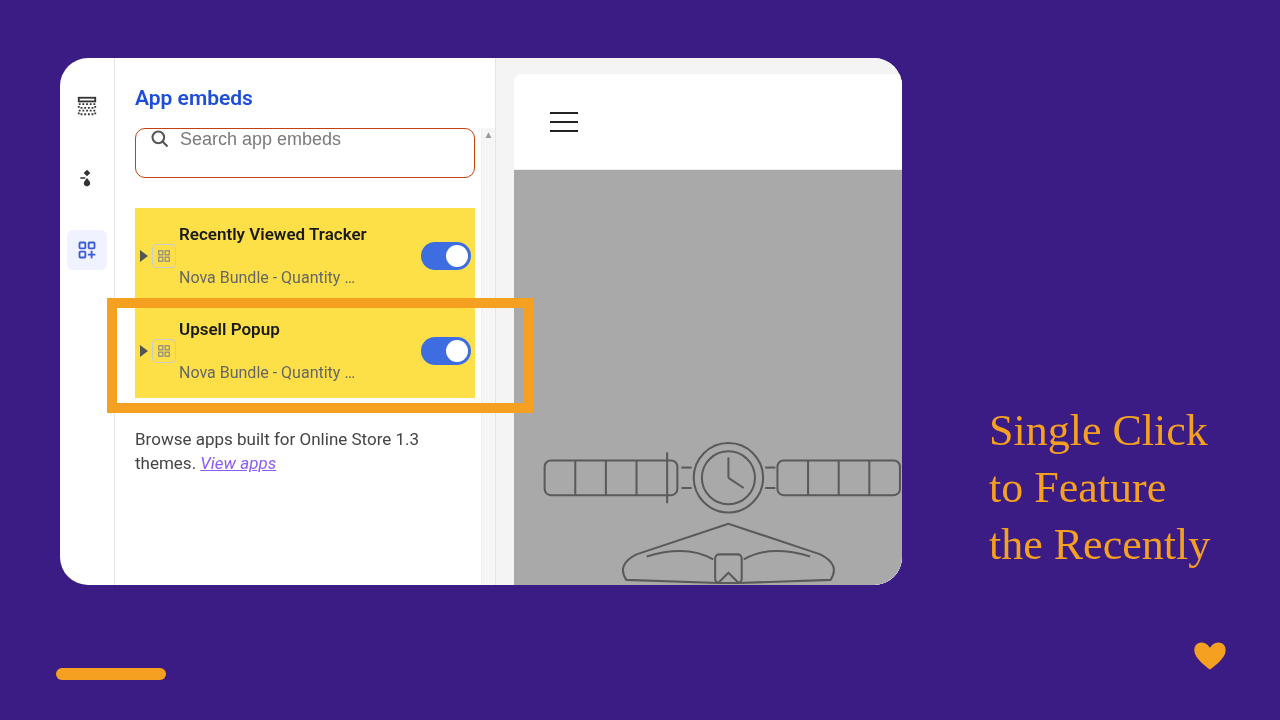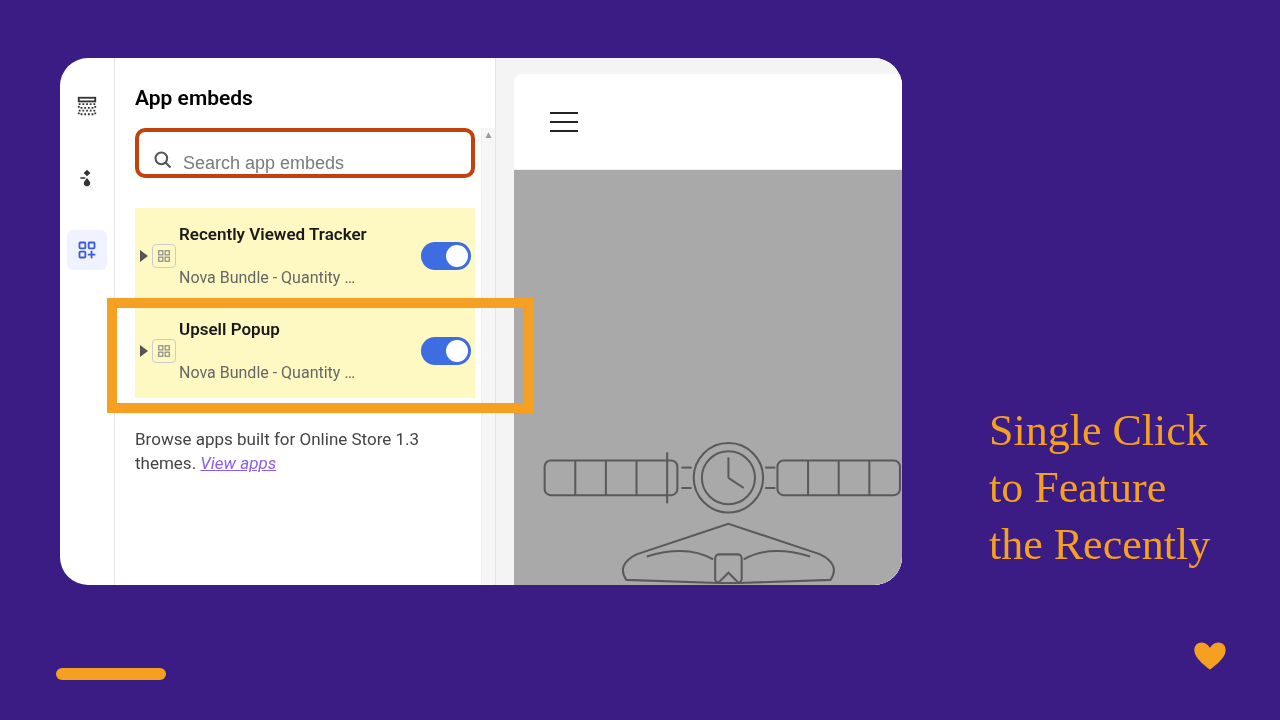--- a/index.html
+++ b/index.html
@@ -53,32 +53,32 @@
   
   .panel {
     width: 380px;
     display: flex;
     flex-direction: column;
     position: relative;
   }
   .panel-title {
     font-size: 21px;
     font-weight: 600;
-    color: #000000;
+    color: #1d4ed8;
     padding: 28px 20px 18px 20px;
   }
   .panel-body {
     padding: 0 20px;
     position: relative;
   }
 
   .search-box {
     display: flex;
-    align-items: flex-end;
-    border: 4px solid #c2410c;
+    align-items: flex-start;
+    border: 1px solid #c2410c;
     border-radius: 10px;
     height: 50px;
     padding: 0 14px;
     margin-bottom: 30px;
     gap: 10px;
   }
   .search-box input {
     border: none;
     outline: none;
     flex: 1;
@@ -87,21 +87,21 @@
     background: transparent;
   }
   .search-box input::placeholder { color: #7a7a7a; }
 
   .embed-row {
     display: flex;
     align-items: center;
     padding: 16px 4px;
     gap: 3px;
     position: relative;
-    background: #fef9c3;
+    background: #fde047;
   }
   .chevron {
     width: 10px;
     display: flex;
     justify-content: center;
     color: #555;
     cursor: pointer;
   }
   .app-icon {
     width: 24px;

